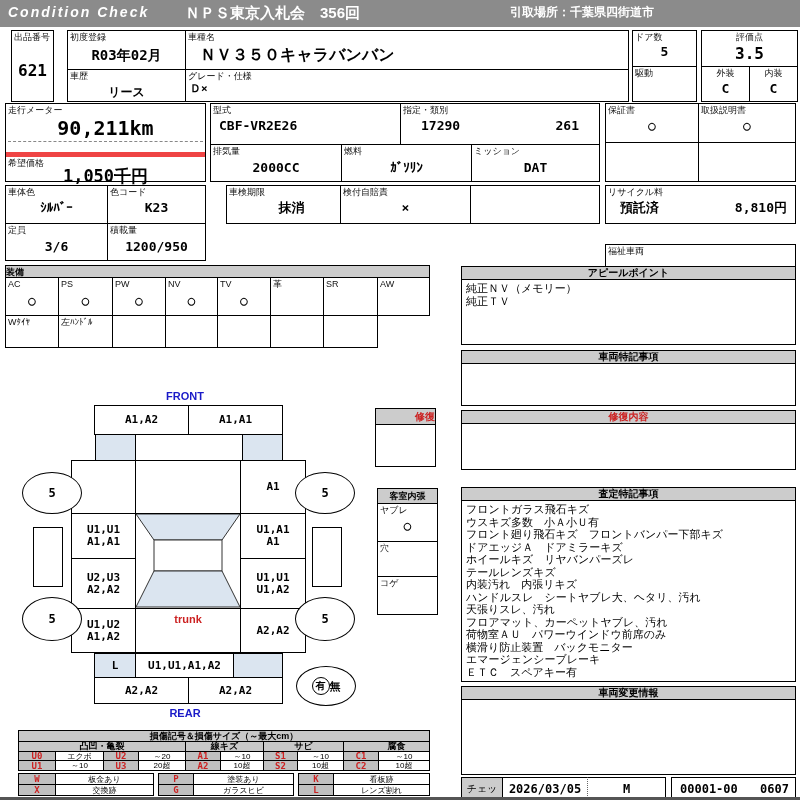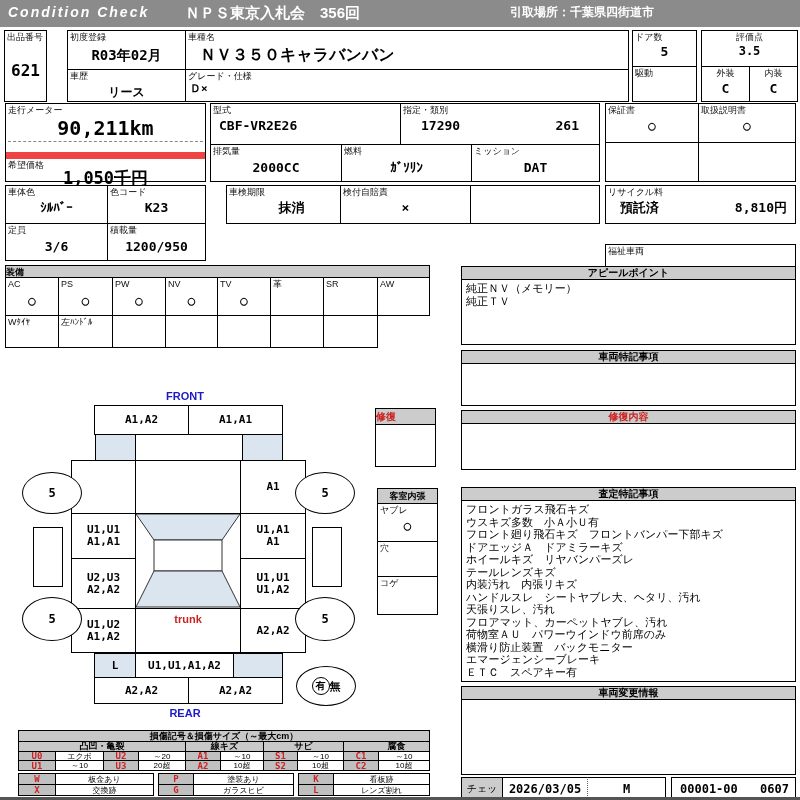--- a/index.html
+++ b/index.html
@@ -33,21 +33,21 @@
 <body>
 
 <div id="page">
 
   <div class="hdr">
     <span class="logo">Condition Check</span>
     <span class="htitle">ＮＰＳ東京入札会　356回</span>
     <span class="hpickup">引取場所：千葉県四街道市</span>
   </div>
 
-  <div class="bx" style="left:4px;top:30px;width:43px;height:72px;">
+  <div class="bx" style="left:11px;top:30px;width:43px;height:72px;">
     <span class="lbl">出品番号</span>
     <span class="val" style="top:30px;font-size:16px;">621</span>
   </div>
   <div class="bx" style="left:67px;top:30px;width:119px;height:40px;">
     <span class="lbl">初度登録</span>
     <span class="val" style="top:16px;font-size:14px;">R03年02月</span>
   </div>
   <div class="bx" style="left:67px;top:69px;width:119px;height:33px;">
     <span class="lbl">車歴</span>
     <span class="val" style="top:14px;font-size:12px;font-family:'Liberation Sans',sans-serif;">リース</span>
@@ -63,36 +63,36 @@
   <div class="bx" style="left:632px;top:30px;width:65px;height:37px;">
     <span class="lbl">ドア数</span>
     <span class="val" style="top:13px;">5</span>
   </div>
   <div class="bx" style="left:632px;top:66px;width:65px;height:36px;">
     <span class="lbl">駆動</span>
     <span class="val" style="top:13px;margin-top:40px;">2WD</span>
   </div>
   <div class="bx" style="left:701px;top:30px;width:97px;height:37px;">
     <span class="lbl" style="left:0;right:0;text-align:center;">評価点</span>
-    <span class="val" style="top:13px;font-size:12px;">3.5</span>
+    <span class="val" style="top:13px;font-size:16px;">3.5</span>
   </div>
   <div class="bx" style="left:701px;top:66px;width:49px;height:36px;">
     <span class="lbl" style="left:0;right:0;text-align:center;">外装</span>
     <span class="val" style="top:14px;">C</span>
   </div>
   <div class="bx" style="left:749px;top:66px;width:49px;height:36px;">
     <span class="lbl" style="left:0;right:0;text-align:center;">内装</span>
     <span class="val" style="top:14px;">C</span>
   </div>
 
   <div class="bx" style="left:5px;top:103px;width:201px;height:79px;">
     <span class="lbl">走行メーター</span>
     <span class="val" style="top:12px;font-size:20px;">90,211km</span>
     <div class="abs" style="left:2px;right:2px;top:37px;border-top:1px dashed #888;"></div>
-    <div class="abs" style="left:0;right:0;top:48px;border-top:7px solid #ef4444;height:30px;">
+    <div class="abs" style="left:0;right:0;top:48px;border-top:5px solid #ef4444;height:30px;">
       <span class="lbl">希望価格</span>
       <span class="val" style="top:8px;font-size:17px;">1,050千円</span>
     </div>
   </div>
   <div class="bx" style="left:210px;top:103px;width:191px;height:42px;">
     <span class="lbl">型式</span>
     <span class="val" style="top:14px;text-align:left;padding-left:8px;">CBF-VR2E26</span>
   </div>
   <div class="bx" style="left:400px;top:103px;width:200px;height:42px;">
     <span class="lbl">指定・類別</span>
@@ -298,21 +298,21 @@
   <div class="bx lb" style="left:233px;top:653px;width:50px;height:25px;"></div>
   <div class="pnl bx" style="left:94px;top:677px;width:95px;height:27px;">A2,A2</div>
   <div class="pnl bx" style="left:188px;top:677px;width:95px;height:27px;">A2,A2</div>
   <div class="abs blue" style="left:150px;top:707px;width:70px;text-align:center;font-weight:bold;font-size:11px;">REAR</div>
 
   <div class="wheel" style="left:296px;top:666px;width:60px;height:40px;font-size:11px;">
     <span style="border:1px solid #000;border-radius:50%;width:16px;height:16px;display:inline-flex;align-items:center;justify-content:center;font-family:'Liberation Sans',sans-serif;font-size:10px;">有</span>
     <span style="font-family:'Liberation Sans',sans-serif;font-size:11px;">無</span>
   </div>
 
-  <div class="bx" style="left:375px;top:408px;width:61px;height:17px;background:#ccc;text-align:left;font-size:10px;font-weight:bold;line-height:15px;">
+  <div class="bx" style="left:375px;top:408px;width:61px;height:17px;background:#ccc;text-align:right;font-size:10px;font-weight:bold;line-height:15px;">
     <span class="red">修復</span>
   </div>
   <div class="bx" style="left:375px;top:424px;width:61px;height:43px;"></div>
 
   <div class="bx" style="left:377px;top:488px;width:61px;height:16px;background:#ccc;text-align:center;font-size:9px;font-weight:bold;line-height:14px;">客室内張</div>
   <div class="bx" style="left:377px;top:503px;width:61px;height:39px;">
     <span class="lbl">ヤブレ</span>
     <span class="val" style="top:14px;">○</span>
   </div>
   <div class="bx" style="left:377px;top:541px;width:61px;height:36px;">

